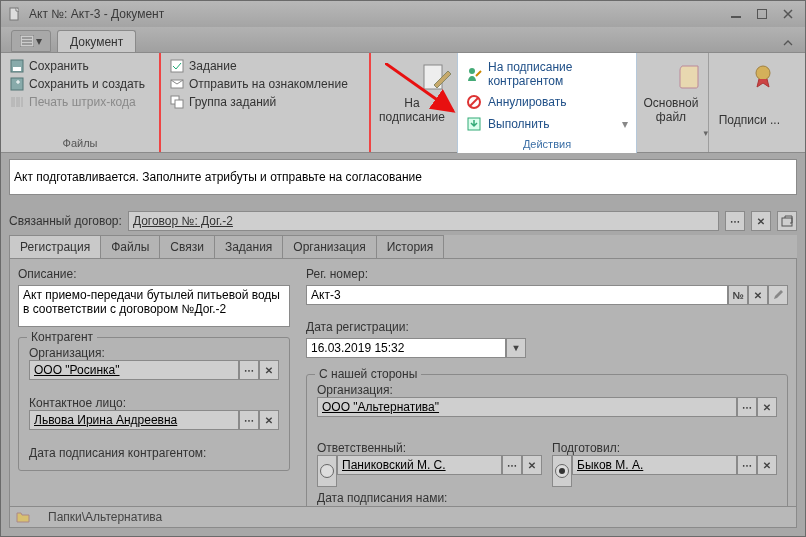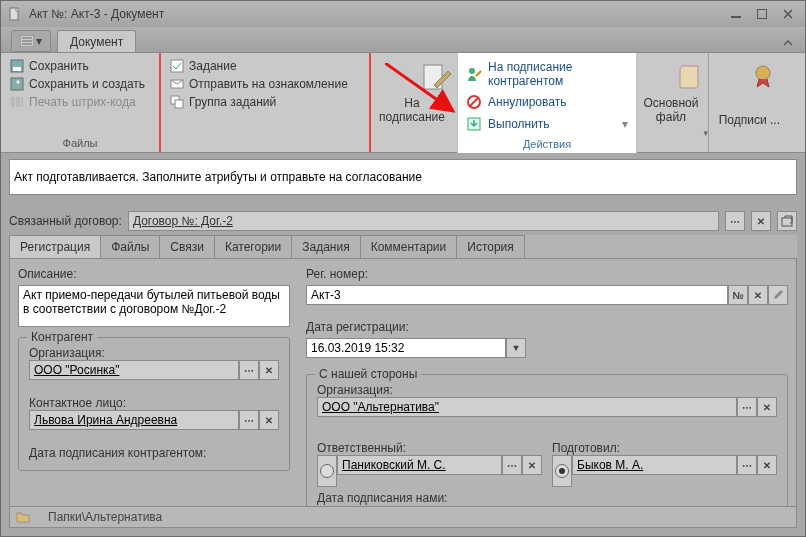--- a/index.html
+++ b/index.html
@@ -259,23 +259,22 @@
           <rect x="1" y="3" width="10" height="8" fill="none" stroke="#555"></rect>
           <path d="M4 3V1h7v7h-2" fill="none" stroke="#555"></path>
         </svg>
       </div>
   </div>
 
   <div class="tabs2">
     <div class="tab2 active">Регистрация</div>
     <div class="tab2">Файлы</div>
     <div class="tab2">Связи</div>
-    <div class="tab2">Категории</div>
     <div class="tab2">Задания</div>
-    <div class="tab2">Комментарии</div>
+    <div class="tab2">Организация</div>
     <div class="tab2">История</div>
   </div>
 
   <div class="form-area">
     <div class="col">
       <div class="lbl">Описание:</div>
       <textarea class="box" style="">Акт приемо-передачи бутылей питьевой воды в соответствии с договором №Дог.-2</textarea>
 
       <div class="gb">
         <span class="gtitle">Контрагент</span>

